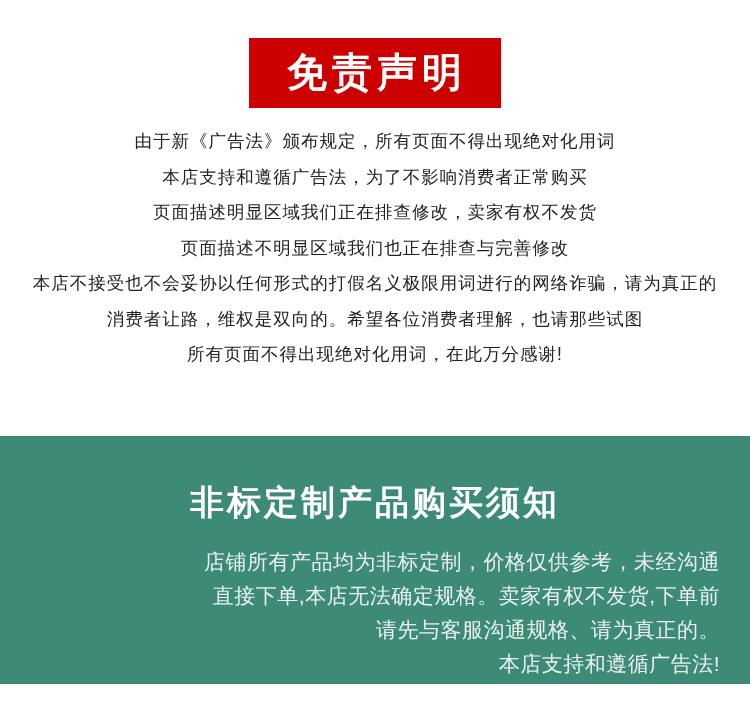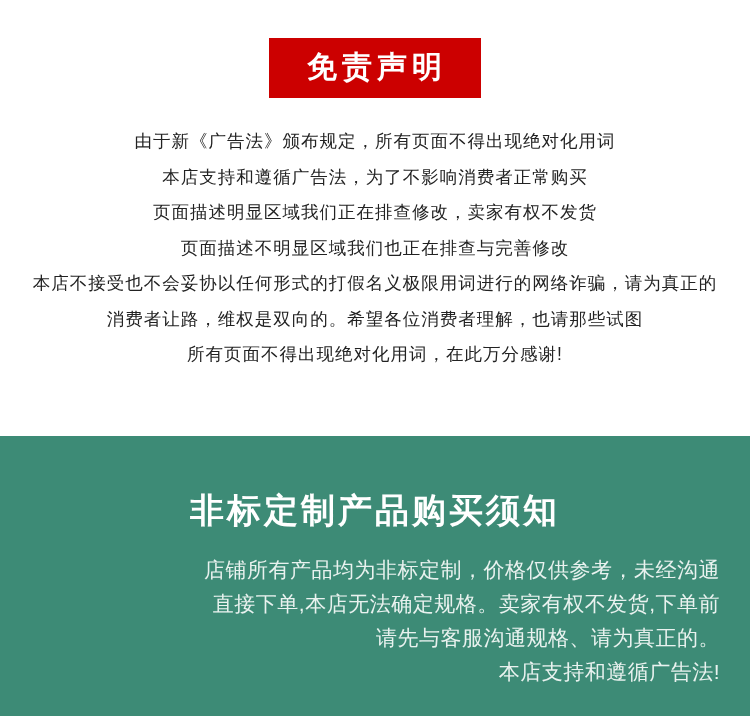--- a/index.html
+++ b/index.html
@@ -28,28 +28,28 @@
     box-sizing: border-box;
     padding-top: 38px;
   }
   .badge-wrap {
     text-align: center;
   }
   .badge {
     display: inline-block;
     background: #cc0000;
     color: #ffffff;
-    font-size: 30px;
+    font-size: 40px;
     font-weight: bold;
     letter-spacing: 5px;
     padding: 14px 34px 16px 38px;
     line-height: 1;
   }
   .disclaimer-lines {
-    margin-top: 26px;
+    margin-top: 16px;
     text-align: center;
   }
   .dline {
     font-size: 17.5px;
     color: #222222;
     line-height: 1.0;
     padding: 9px 0;
     letter-spacing: 1px;
     white-space: nowrap;
   }
@@ -58,24 +58,24 @@
     text-decoration: underline;
     text-underline-offset: 4px;
   }
 
   
   .notice {
     position: absolute;
     left: 0;
     top: 436px;
     width: 750px;
-    height: 280px;
+    height: 248px;
     background: #3d8b76;
     box-sizing: border-box;
-    padding: 16px 30px;
+    padding: 8px 30px;
     overflow: hidden;
   }
   .notice-title {
     color: #ffffff;
     font-size: 34px;
     font-weight: bold;
     letter-spacing: 3px;
     text-align: center;
     margin-top: 40px;
     line-height: 1.1;

